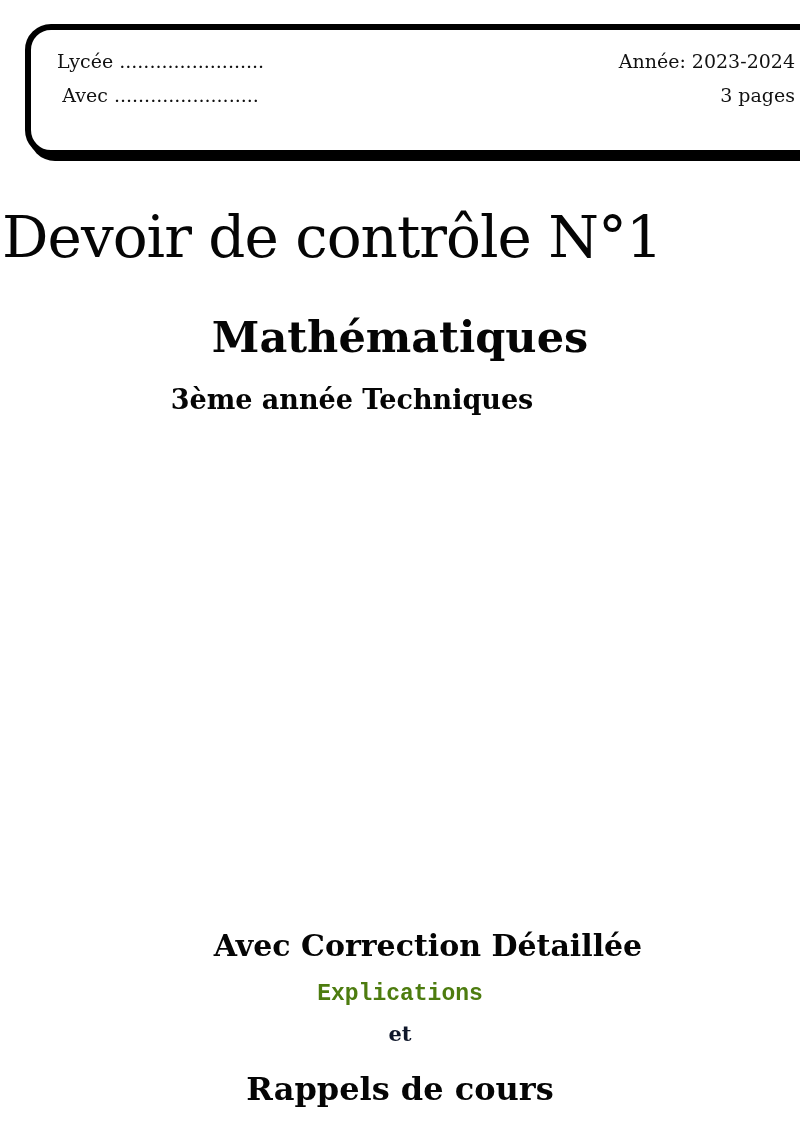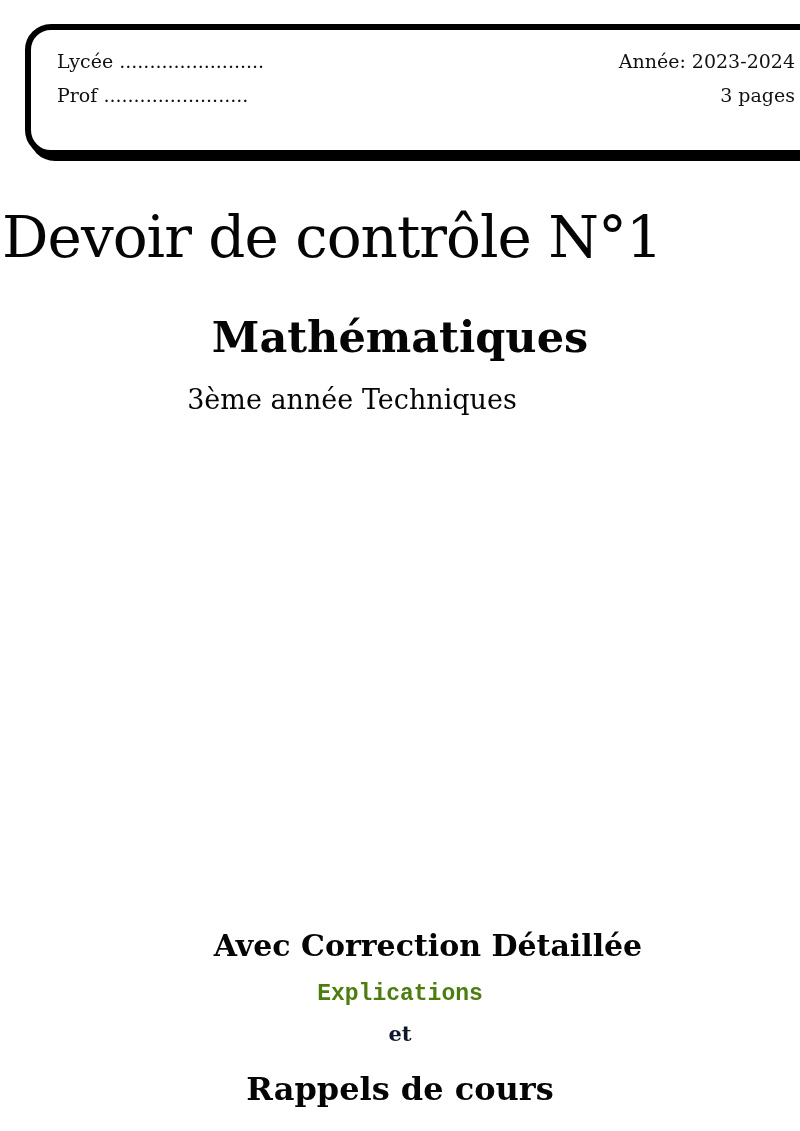--- a/index.html
+++ b/index.html
@@ -38,20 +38,21 @@
     padding: 20px 26px 0 26px;
     box-sizing: content-box;
   }
   .header-col {
     display: flex;
     flex-direction: column;
     gap: 12px;
     font-size: 19px;
     line-height: 22px;
     color: #111111;
+    text-align: center;
   }
   .header-col.right {
     text-align: right;
   }
 
   
   .title-main {
     position: absolute;
     top: 203px;
     left: 0;
@@ -72,21 +73,21 @@
     font-weight: bold;
     color: #050505;
   }
   .title-level {
     position: absolute;
     top: 384px;
     left: 0;
     width: 704px;
     text-align: center;
     font-size: 27px;
-    font-weight: normal;
+    font-weight: bold;
     color: #050505;
   }
 
   
   .footer-line1 {
     position: absolute;
     top: 928px;
     left: 0;
     width: 800px;
     text-align: center;
@@ -129,21 +130,21 @@
   }
 </style>
 </head>
 <body>
 
 <div class="page">
 
   <div class="header-box">
     <div class="header-col left">
       <span>Lycée ........................</span>
-      <span>Prof ........................</span>
+      <span>Avec ........................</span>
     </div>
     <div class="header-col right">
       <span>Année: 2023-2024</span>
       <span>3 pages</span>
     </div>
   </div>
 
   <div class="title-main">Devoir de contrôle N°1</div>
   <div class="title-subject">Mathématiques</div>
   <div class="title-level">3ème année Techniques</div>

